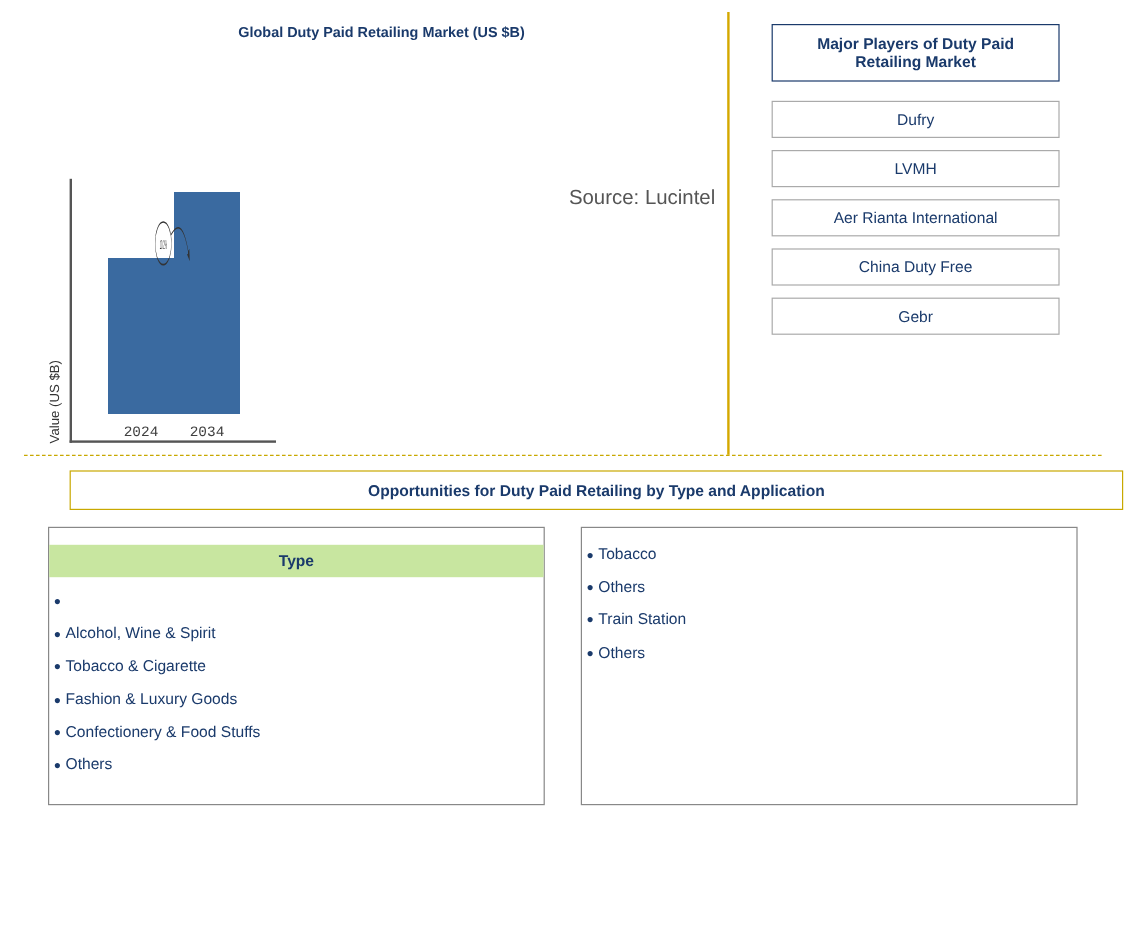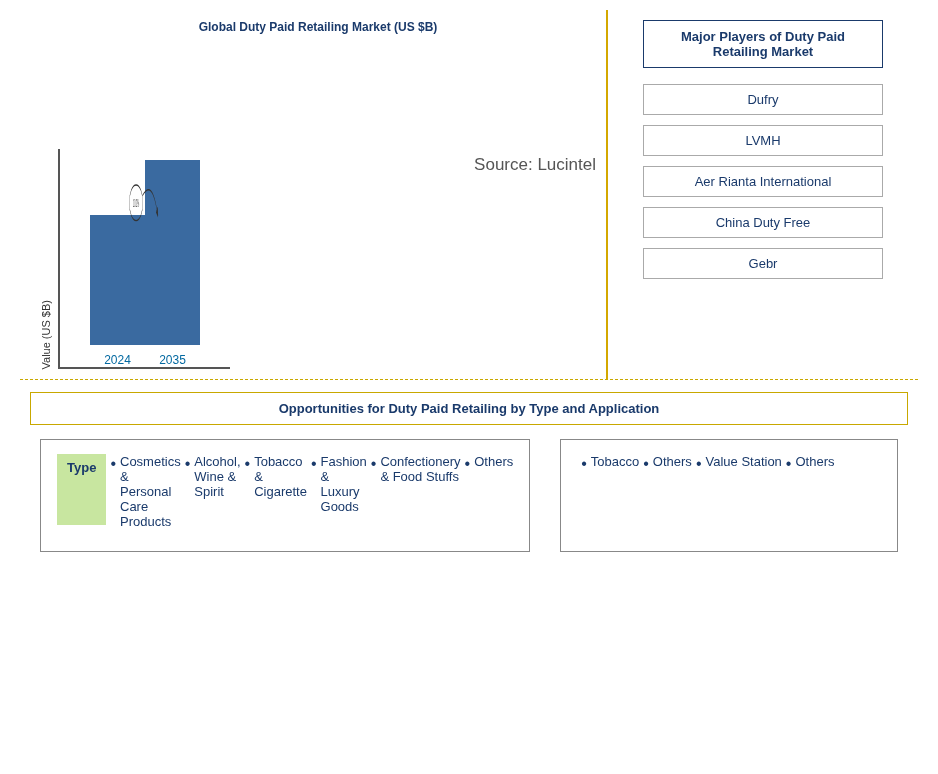--- a/index.html
+++ b/index.html
@@ -90,22 +90,23 @@
       gap: 4px;
     }
 
     .bar {
       background-color: #3a6aa0;
       width: 55px;
     }
 
     .bar-label {
       font-size: 12px;
-      color: #0369a1;
+      color: #404040;
       margin-top: 4px;
+      font-family: Liberation Mono, monospace;
     }
 
     
     .annotation-area {
       position: absolute;
       top: 20px;
       left: 60px;
       right: 60px;
       height: 80px;
       pointer-events: none;
@@ -162,35 +163,36 @@
 
     .opportunities-title-box {
       border: 1.5px solid #c8a800;
       padding: 8px 19px;
       text-align: center;
       font-size: 13px;
       font-weight: bold;
       color: #1a3a6b;
       margin-bottom: 14px;
       width: 100%;
+      margin-left: 28px;
     }
 
     .opp-content {
       display: flex;
       flex-direction: row;
       gap: 30px;
       padding: 0 10px;
     }
 
     .opp-column {
       flex: 1;
       border: 1.5px solid #888;
-      padding: 14px 16px;
-      display: flex;
-      flex-direction: row;
+      padding: 14px 0;
+      display: flex;
+      flex-direction: column;
     }
 
     .opp-column-header {
       background-color: #c8e6a0;
       text-align: center;
       font-size: 13px;
       font-weight: bold;
       color: #1a3a6b;
       padding: 6px 10px;
       margin-bottom: 12px;
@@ -244,21 +246,21 @@
               </svg>
             </div>
 
             <div class="bar-group">
               <div class="bar" style="height:130px;"></div>
               <div class="bar-label">2024</div>
             </div>
 
             <div class="bar-group">
               <div class="bar" style="height:185px;"></div>
-              <div class="bar-label">2035</div>
+              <div class="bar-label">2034</div>
             </div>
 
           </div>
 
           <div class="source-text">Source: Lucintel</div>
         </div>
       </div>
     </div>
 
     <div class="players-section">
@@ -276,21 +278,20 @@
   <div class="bottom-section">
     <div class="opportunities-title-box">Opportunities for Duty Paid Retailing by Type and Application</div>
 
     <div class="opp-content">
 
       <div class="opp-column">
         <div class="opp-column-header">Type</div>
 
         <div class="opp-list-item">
           <span class="bullet">•</span>
-          <span>Cosmetics &amp; Personal Care Products</span>
         </div>
         <div class="opp-list-item">
           <span class="bullet">•</span>
           <span>Alcohol, Wine &amp; Spirit</span>
         </div>
         <div class="opp-list-item">
           <span class="bullet">•</span>
           <span>Tobacco &amp; Cigarette</span>
         </div>
         <div class="opp-list-item">
@@ -312,21 +313,21 @@
         <div class="opp-list-item">
           <span class="bullet">•</span>
           <span>Tobacco</span>
         </div>
         <div class="opp-list-item">
           <span class="bullet">•</span>
           <span>Others</span>
         </div>
         <div class="opp-list-item">
           <span class="bullet">•</span>
-          <span>Value Station</span>
+          <span>Train Station</span>
         </div>
         <div class="opp-list-item">
           <span class="bullet">•</span>
           <span>Others</span>
         </div>
       </div>
 
     </div>
   </div>
 

